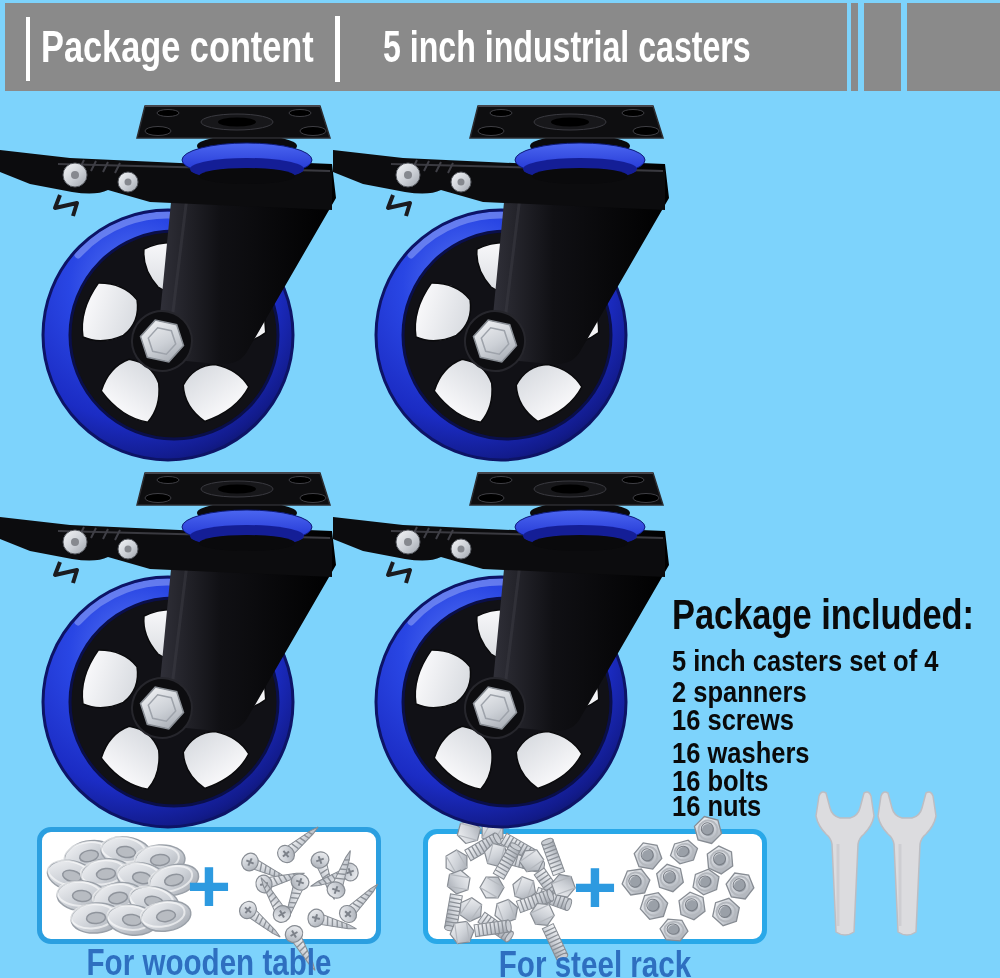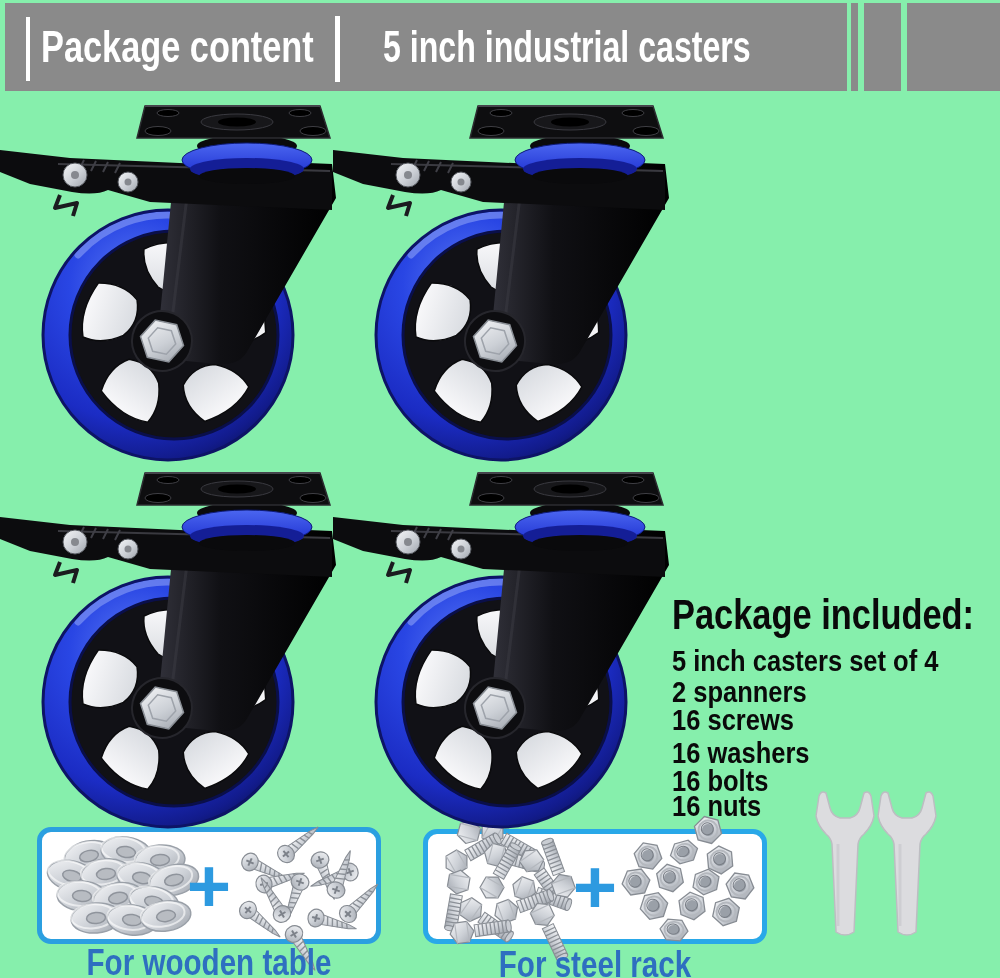--- a/index.html
+++ b/index.html
@@ -1,16 +1,16 @@
 <!DOCTYPE html>
 <html><head>
 <meta charset="utf-8">
 <style>
   html,body{margin:0;padding:0;background:#ffffff;}
-  .stage{position:relative;width:1000px;height:978px;background:#86efac;overflow:hidden;
+  .stage{position:relative;width:1000px;height:978px;background:#7dd3fc;overflow:hidden;
          font-family:"Liberation Sans",sans-serif;}
   
   .hdr-seg{position:absolute;top:3px;height:88px;background:#8a8a8a;}
   .hdr-main{left:5px;width:842px;}
   .hdr-a{left:851px;width:7px;}
   .hdr-b{left:864px;width:37px;}
   .hdr-c{left:907px;width:93px;}
   .hdr-line{position:absolute;background:#ffffff;}
   .hdr-line1{left:21px;top:14px;width:4px;height:64px;}
   .hdr-line2{left:330px;top:13px;width:5px;height:66px;}

